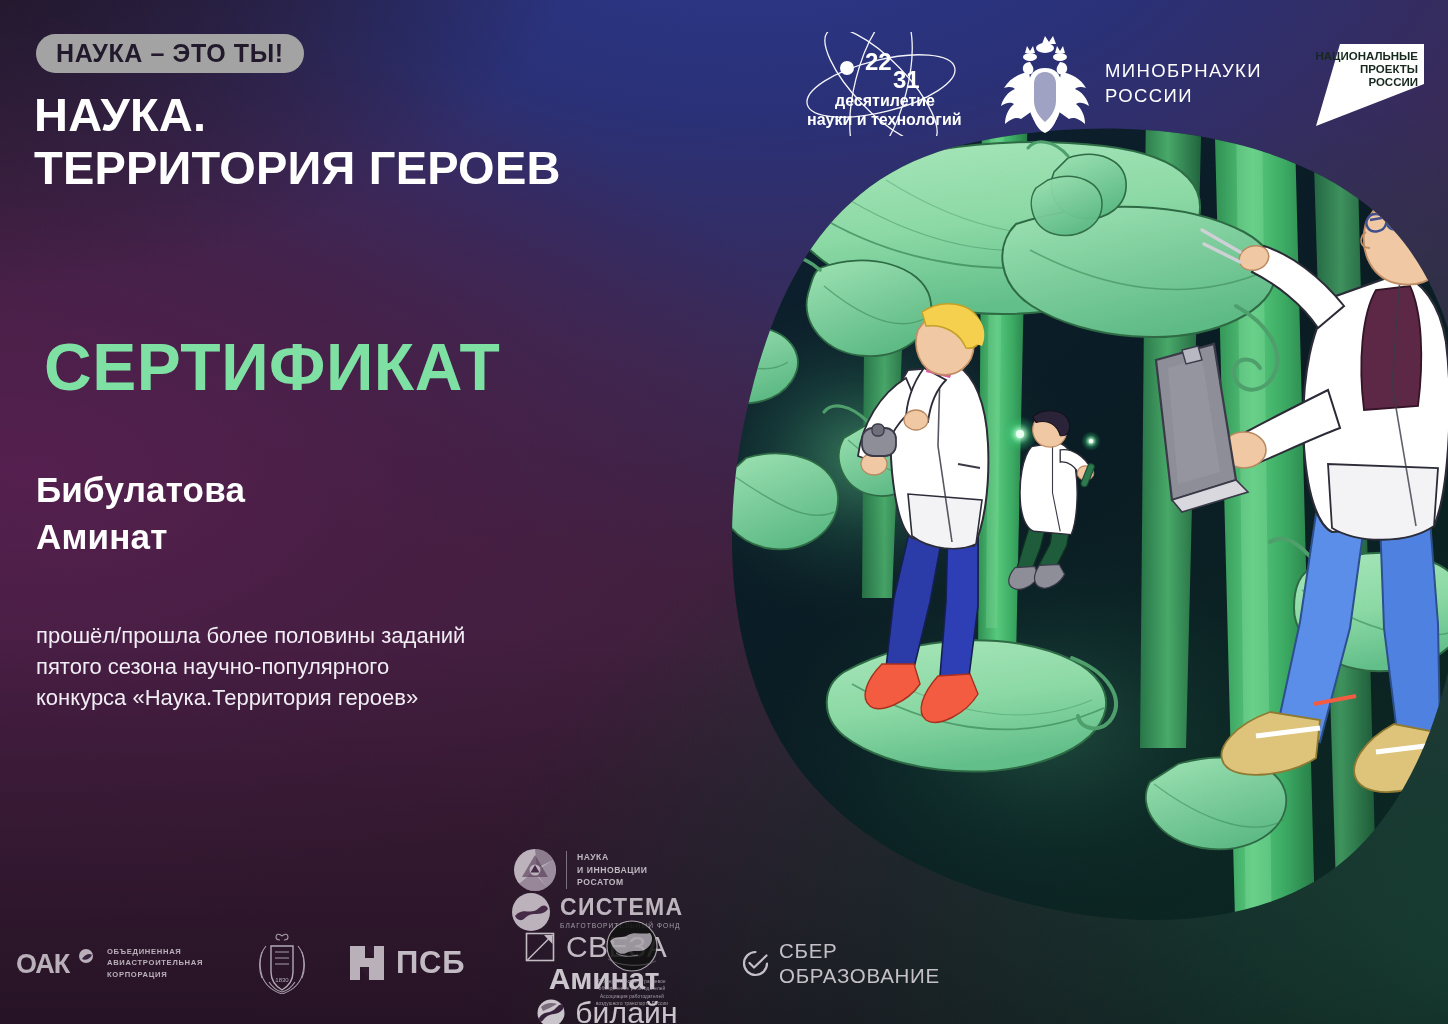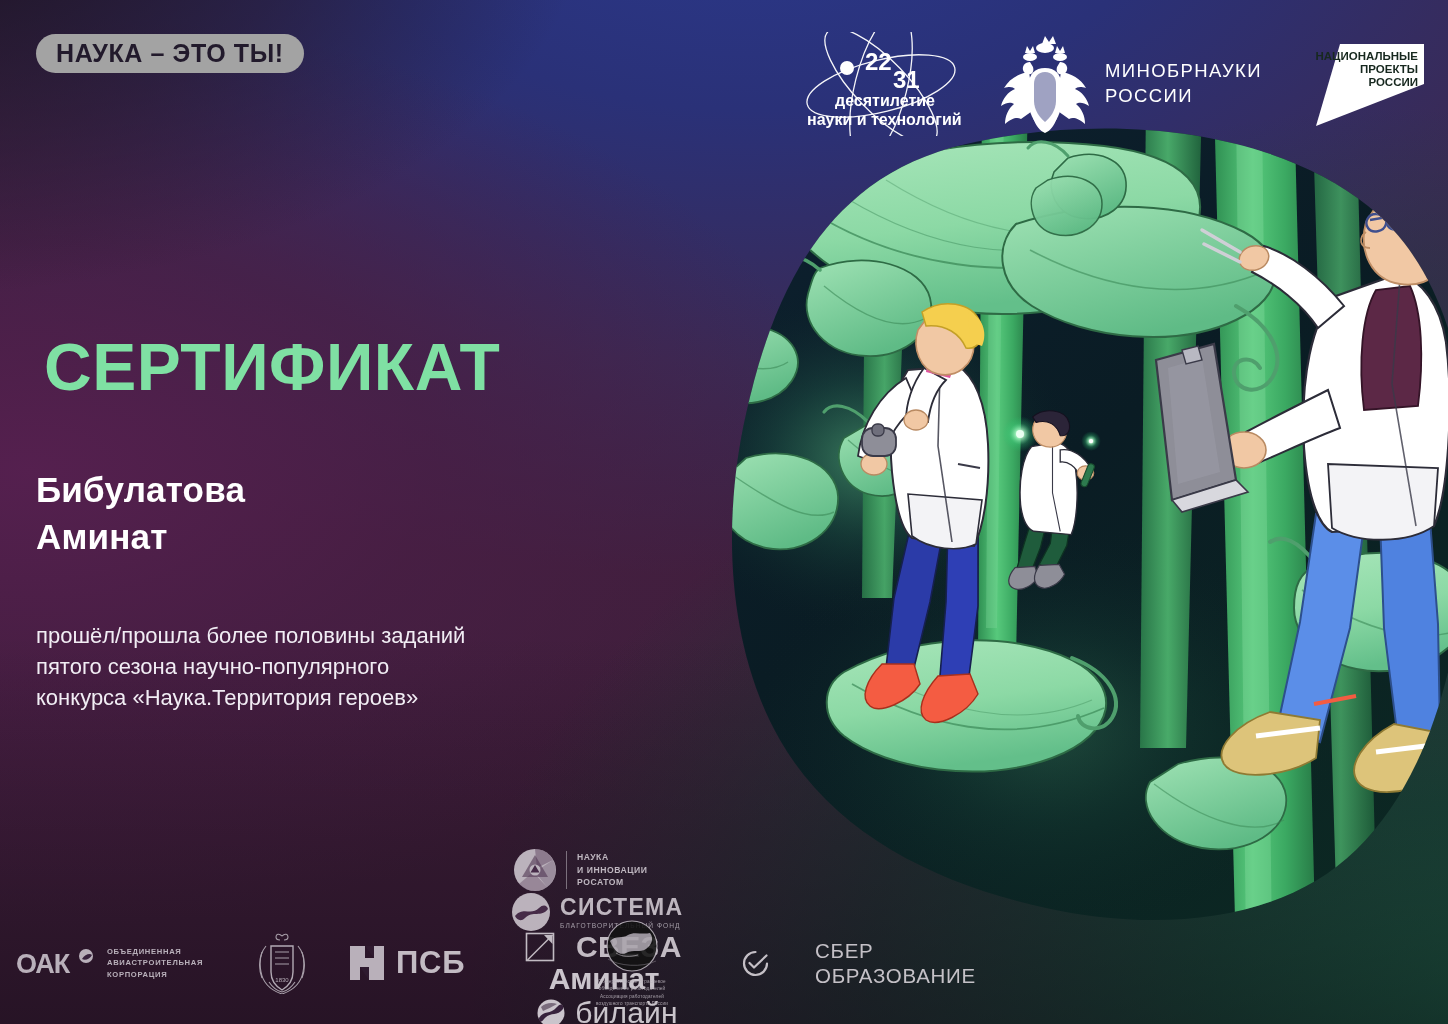--- a/index.html
+++ b/index.html
@@ -128,21 +128,21 @@
     font-size:8.6px; font-weight:bold; line-height:1.45;
     letter-spacing:.55px; white-space:pre-line; color:#d3ccd4;
   }
   .sp-sistema { width:170px; margin-left:30px; }
   .sp-sistema .mark { width:40px; height:40px; flex:0 0 40px; }
   .sp-sistema .txt { margin-left:9px; }
   .sp-sistema .t1 { font-size:23px; font-weight:bold; letter-spacing:1.3px; color:#d3ccd4; line-height:1; }
   .sp-sistema .t2 { font-size:6.6px; letter-spacing:1.05px; color:#b7b0ba; margin-top:3px; }
   .sp-sveza { width:150px; margin-left:38px; }
   .sp-sveza .mark { width:30px; height:30px; flex:0 0 30px; }
-  .sp-sveza .t1 { margin-left:21px; font-size:30px; font-weight:bold; letter-spacing:.4px; color:#d8d2d9; line-height:1; }
+  .sp-sveza .t1 { margin-left:11px; font-size:30px; font-weight:normal; letter-spacing:.4px; color:#d8d2d9; line-height:1; }
   .sp-skoltech { margin-left:46px; font-size:30px; font-weight:bold; letter-spacing:-.2px; color:#e2dde3; }
   .sp-beeline { margin-left:52px; display:flex; align-items:center; }
   .sp-beeline .mark { width:30px; height:30px; flex:0 0 30px; }
   .sp-beeline .t1 { margin-left:9px; font-size:30px; letter-spacing:.2px; color:#e2dde3; }
 
   .sp-oak { width:186px; }
   .sp-oak .mark { width:82px; height:30px; flex:0 0 82px; }
   .sp-oak .txt {
     margin-left:9px; font-size:7.6px; font-weight:bold;
     line-height:1.5; letter-spacing:.7px; white-space:pre-line; color:#cdc6cf;
@@ -153,21 +153,21 @@
   .sp-mipt .mark { width:150px; height:46px; }
   .sp-psb { width:136px; margin-left:18px; display:flex; align-items:center; }
   .sp-psb .mark { width:38px; height:38px; flex:0 0 38px; }
   .sp-psb .t1 { margin-left:10px; font-size:31px; font-weight:bold; letter-spacing:.8px; color:#d8d2d9; }
   .sp-transport { width:160px; margin-left:68px; display:flex; flex-direction:column; align-items:center; }
   .sp-transport .mark { width:72px; height:56px; }
   .sp-transport .txt {
     margin-top:3px; font-size:4.6px; line-height:1.6;
     text-align:center; color:#b9b2bb; white-space:pre-line; letter-spacing:.2px;
   }
-  .sp-sber { margin-left:30px; display:flex; align-items:center;gap:36px; }
+  .sp-sber { margin-left:30px; display:flex; align-items:center; }
   .sp-sber .mark { width:27px; height:27px; flex:0 0 27px; }
   .sp-sber .txt { margin-left:10px; font-size:20.5px; line-height:1.22; letter-spacing:.7px; color:#dcd7dd; white-space:pre-line; }
 </style>
 </head>
 <body>
 
 <div id="certificate">
 
   <div class="bg-layer bg-base"></div>
   <div class="bg-layer bg-purple-left"></div>
@@ -385,20 +385,22 @@
         <path d="M654,92 L700,84 M660,86 C652,86 648,94 652,100 C656,106 668,104 670,96 C672,88 664,86 660,86 Z" fill="none" stroke="#3f4f8e" stroke-width="2.4"></path>
         <path d="M680,84 C672,84 668,92 672,98 C676,104 688,102 690,94 C692,86 684,84 680,84 Z" fill="none" stroke="#3f4f8e" stroke-width="2.4"></path>
 
         <path d="M650,104 C642,110 644,120 654,120" fill="none" stroke="#c08f66" stroke-width="1.8"></path>
       </g>
     </g>
   </svg>
   </div>
 
   <div class="brand-badge">НАУКА – ЭТО ТЫ!</div>
+  <div class="brand-title">НАУКА.
+ТЕРРИТОРИЯ ГЕРОЕВ</div>
 
   <div class="top-logos">
 
     <div class="tl-item">
       <svg class="decade-logo" viewBox="0 0 176 104" xmlns="http://www.w3.org/2000/svg">
         <g fill="none" stroke="#ffffff" stroke-width="1.3" opacity=".95">
           <ellipse cx="86" cy="54" rx="76" ry="26" transform="rotate(-14 86 54)"></ellipse>
           <ellipse cx="86" cy="54" rx="76" ry="26" transform="rotate(46 86 54)"></ellipse>
           <ellipse cx="86" cy="54" rx="76" ry="26" transform="rotate(104 86 54)"></ellipse>
         </g>

